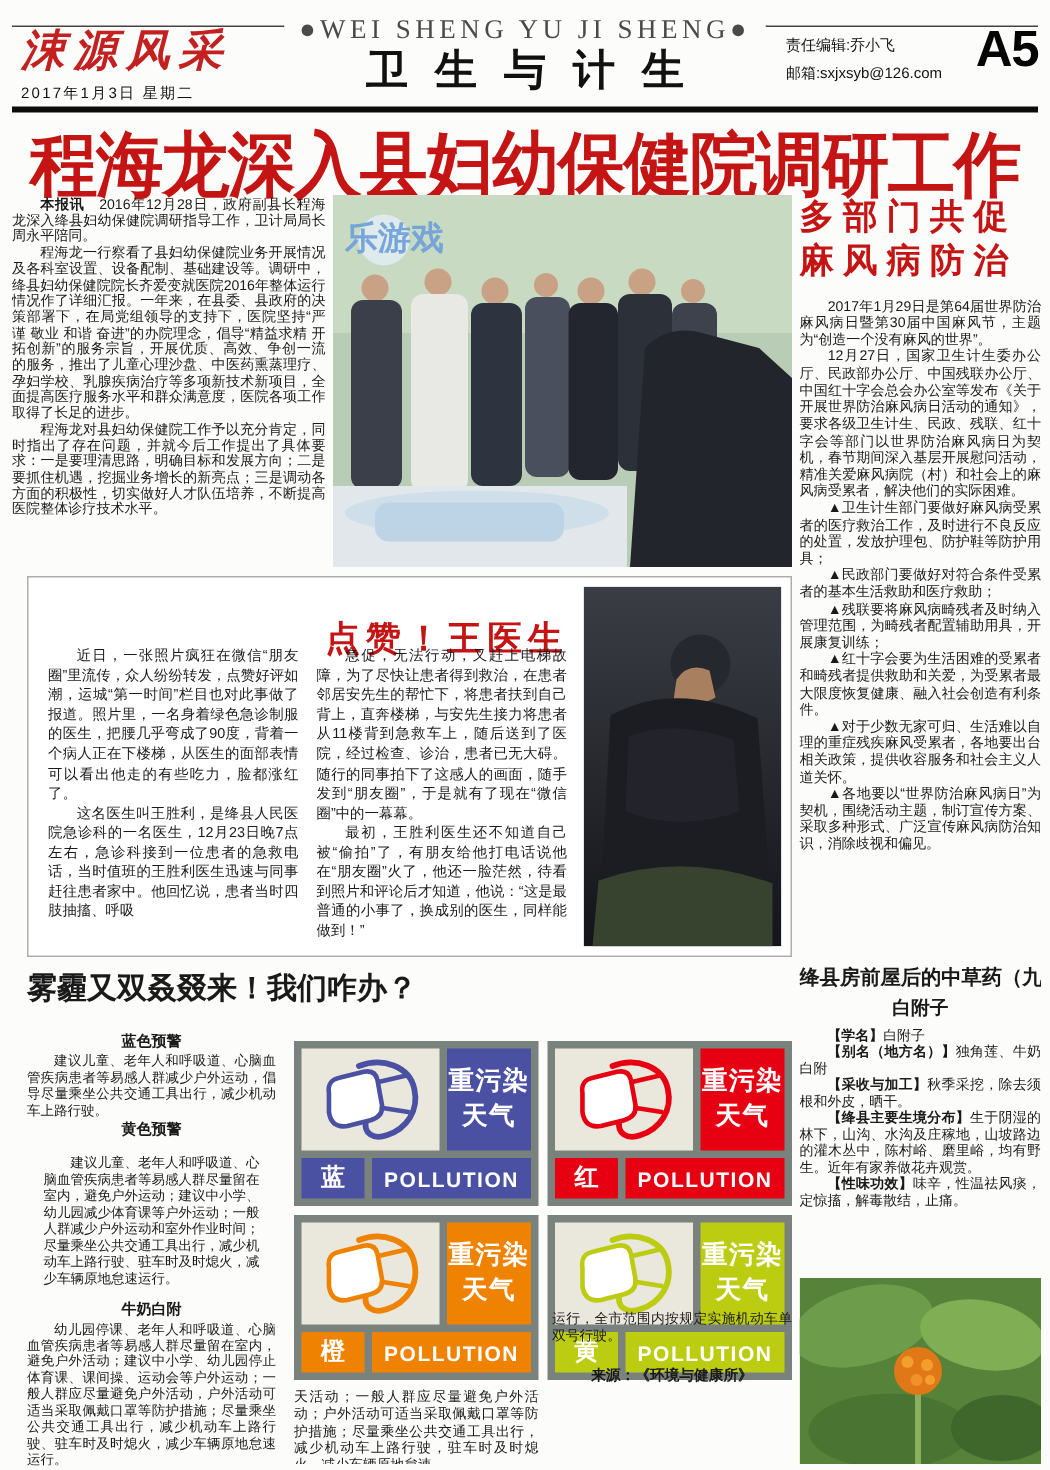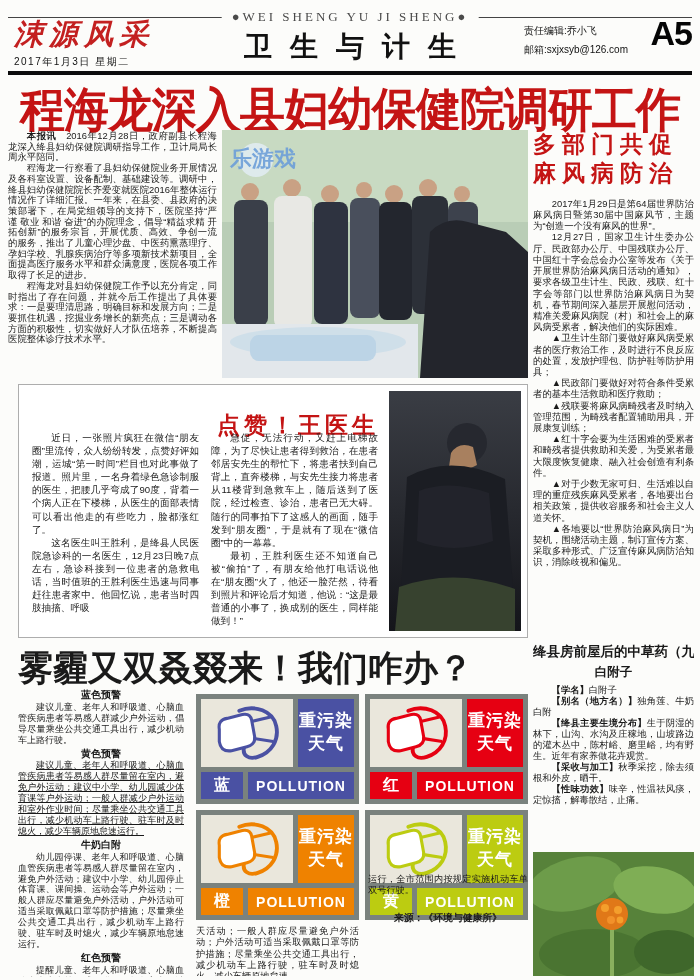--- a/index.html
+++ b/index.html
@@ -6,21 +6,21 @@
   body{
     width:700px;height:980px;position:relative;overflow:hidden;
     background:#fcfcfa;color:#1a1a1a;
     font-family:"Liberation Sans","DejaVu Sans",sans-serif;
   }
   [data-name]{box-sizing:border-box;}
   
   .hd-rule{position:absolute;left:8px;top:17px;width:684px;height:1px;background:#444;}
   .hd-pinyin{position:absolute;left:50%;top:9px;transform:translateX(-50%);
     background:#fcfcfa;padding:0 10px;font-family:"Liberation Serif",serif;
-    font-size:13px;letter-spacing:3px;color:#4a4a4a;white-space:nowrap;}
+    font-size:18px;letter-spacing:3px;color:#4a4a4a;white-space:nowrap;}
   .masthead{position:absolute;left:14px;top:20px;width:200px;}
   .masthead-title{font-family:"Liberation Serif","DejaVu Serif",serif;
     font-size:29px;font-weight:bold;font-style:italic;letter-spacing:6px;line-height:1;}
   .masthead-date{font-size:10px;letter-spacing:1.5px;margin-top:6px;color:#111;}
   .section-name{position:absolute;left:50%;top:28px;transform:translateX(-50%);
     font-family:"Liberation Serif","DejaVu Serif",serif;font-weight:bold;
     font-size:28px;letter-spacing:18px;text-indent:18px;white-space:nowrap;color:#111;}
   .editor-box{position:absolute;right:72px;top:21px;font-size:10px;line-height:1.9;color:#111;text-align:left;}
   .page-no{position:absolute;right:8px;top:14px;font-size:34px;font-weight:900;letter-spacing:-1px;color:#050505;}
   .hd-bar{position:absolute;left:8px;top:71px;width:684px;height:4px;background:#0c0c0c;}
@@ -44,21 +44,21 @@
   .doctor-box{position:absolute;left:18px;top:384px;width:510px;height:254px;
     border:1px solid #adadad;background:#fff;}
   .doc-title{position:absolute;left:0;top:25px;width:360px;text-align:right;
     font-size:23px;font-weight:900;letter-spacing:4px;}
   .doc-col1{position:absolute;left:13px;top:46px;width:167px;height:198px;overflow:hidden;
     font-size:9.6px;line-height:13.1px;}
   .doc-col2{position:absolute;left:192px;top:46px;width:167px;height:198px;overflow:hidden;
     font-size:9.6px;line-height:13.1px;}
   .photo2{position:absolute;left:370px;top:6px;width:132px;height:240px;overflow:hidden;}
   
-  .smog-title{position:absolute;left:18px;top:645px;width:512px;font-size:35px;font-weight:900;
+  .smog-title{position:absolute;left:18px;top:645px;width:512px;font-size:20px;font-weight:900;
     letter-spacing:0;white-space:nowrap;}
   .alerts{position:absolute;left:18px;top:687px;width:166px;height:290px;overflow:hidden;
     font-size:9px;line-height:10.9px;}
   .alert-head{text-align:center;font-weight:bold;font-size:10px;margin:3px 0 1px;text-indent:0;}
   
   .cards{position:absolute;left:196px;top:694px;width:332px;height:226px;
     display:grid;grid-template-columns:163px 163px;grid-template-rows:110px 110px;gap:6px;}
   .card{padding:5px;display:flex;flex-direction:column;gap:5px;}
   .card-top{display:flex;gap:5px;height:68px;}
   .card-face{width:92px;background:#eae7dc;display:flex;align-items:center;justify-content:center;}
@@ -187,21 +187,21 @@
     </svg>
   </div>
 </div>
 
 <div class="smog-title" data-name="smog-headline">雾霾又双叒叕来！我们咋办？</div>
 
 <div class="alerts" data-name="smog-alerts-column">
   <div class="alert-head" data-name="alert-head-blue">蓝色预警</div>
   <p style="margin:0;text-indent:2em;text-align:justify;" data-name="alert-text-blue">建议儿童、老年人和呼吸道、心脑血管疾病患者等易感人群减少户外运动，倡导尽量乘坐公共交通工具出行，减少机动车上路行驶。</p>
   <div class="alert-head" data-name="alert-head-yellow">黄色预警</div>
-  <p style="margin:0;text-indent:2em;text-align:justify;text-decoration:underline;" data-name="alert-text-yellow">建议儿童、老年人和呼吸道、心脑血管疾病患者等易感人群尽量留在室内，避免户外运动；建议中小学、幼儿园减少体育课等户外运动；一般人群减少户外运动和室外作业时间；尽量乘坐公共交通工具出行，减少机动车上路行驶、驻车时及时熄火，减少车辆原地怠速运行。</p>
+  <p style="margin:11px;text-indent:2em;text-align:justify;" data-name="alert-text-yellow">建议儿童、老年人和呼吸道、心脑血管疾病患者等易感人群尽量留在室内，避免户外运动；建议中小学、幼儿园减少体育课等户外运动；一般人群减少户外运动和室外作业时间；尽量乘坐公共交通工具出行，减少机动车上路行驶、驻车时及时熄火，减少车辆原地怠速运行。</p>
   <div class="alert-head" data-name="alert-head-orange">牛奶白附</div>
   <p style="margin:0;text-indent:2em;text-align:justify;" data-name="alert-text-orange">幼儿园停课、老年人和呼吸道、心脑血管疾病患者等易感人群尽量留在室内，避免户外活动；建议中小学、幼儿园停止体育课、课间操、运动会等户外运动；一般人群应尽量避免户外活动，户外活动可适当采取佩戴口罩等防护措施；尽量乘坐公共交通工具出行，减少机动车上路行驶、驻车时及时熄火，减少车辆原地怠速运行。</p>
   <div class="alert-head" data-name="alert-head-red">红色预警</div>
   <p style="margin:0;text-indent:2em;text-align:justify;" data-name="alert-text-red">提醒儿童、老年人和呼吸道、心脑血管疾病患者等易感人群尽量留在室内，避免户外活动；中小学、幼儿园停课，企事业单位根据情况可实行弹性工作制；建议停止大型露</p>
 </div>
 
 <div class="cards" data-name="pollution-cards-grid">
 
   <div class="card" data-name="pollution-card-blue" style="background-color: rgb(122, 130, 126);">
     <div class="card-top">
@@ -293,22 +293,22 @@
   <span data-name="smog-continuation-text">运行，全市范围内按规定实施机动车单双号行驶。</span>
   <div class="source-line" data-name="smog-source">来源：《环境与健康所》</div>
 </div>
 
 <div class="herb-col" data-name="herb-article">
   <div class="herb-title" data-name="herb-title">绛县房前屋后的中草药（九）</div>
   <div class="herb-sub" data-name="herb-subtitle">白附子</div>
   <div class="herb-text bodytext" data-name="herb-entries">
     <p data-name="herb-entry"><b data-name="herb-entry-label">【学名】</b><span data-name="herb-entry-text">白附子</span></p>
     <p data-name="herb-entry"><b data-name="herb-entry-label">【别名（地方名）】</b><span data-name="herb-entry-text">独角莲、牛奶白附</span></p>
+    <p data-name="herb-entry"><b data-name="herb-entry-label">【采收与加工】</b><span data-name="herb-entry-text">秋季采挖，除去须根和外皮，晒干。</span></p>
     <p data-name="herb-entry"><b data-name="herb-entry-label">【绛县主要生境分布】</b><span data-name="herb-entry-text">生于阴湿的林下，山沟、水沟及庄稼地，山坡路边的灌木丛中，陈村峪、磨里峪，均有野生。近年有家养做花卉观赏。</span></p>
-    <p data-name="herb-entry"><b data-name="herb-entry-label">【采收与加工】</b><span data-name="herb-entry-text">秋季采挖，除去须根和外皮，晒干。</span></p>
     <p data-name="herb-entry"><b data-name="herb-entry-label">【性味功效】</b><span data-name="herb-entry-text">味辛，性温祛风痰，定惊搐，解毒散结，止痛。</span></p>
 
   </div>
 </div>
 
 <div class="photo3" data-name="photo-herb-plant">
   <svg viewBox="0 0 161 124" width="161" height="124" data-name="photo-herb-illustration">
     <rect width="161" height="124" fill="#57823a"></rect>
     <ellipse cx="42" cy="32" rx="48" ry="26" fill="#6d9c4a" transform="rotate(-14 42 32)"></ellipse>
     <ellipse cx="122" cy="38" rx="42" ry="23" fill="#7fae55" transform="rotate(10 122 38)"></ellipse>

